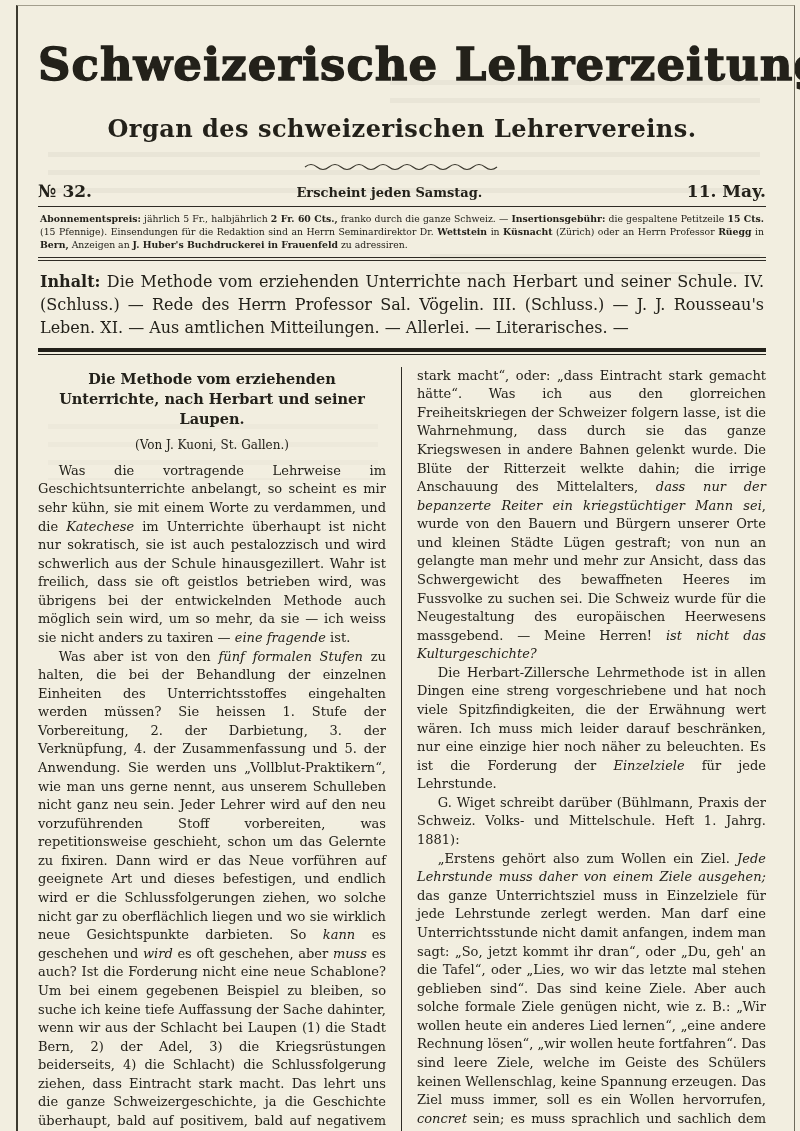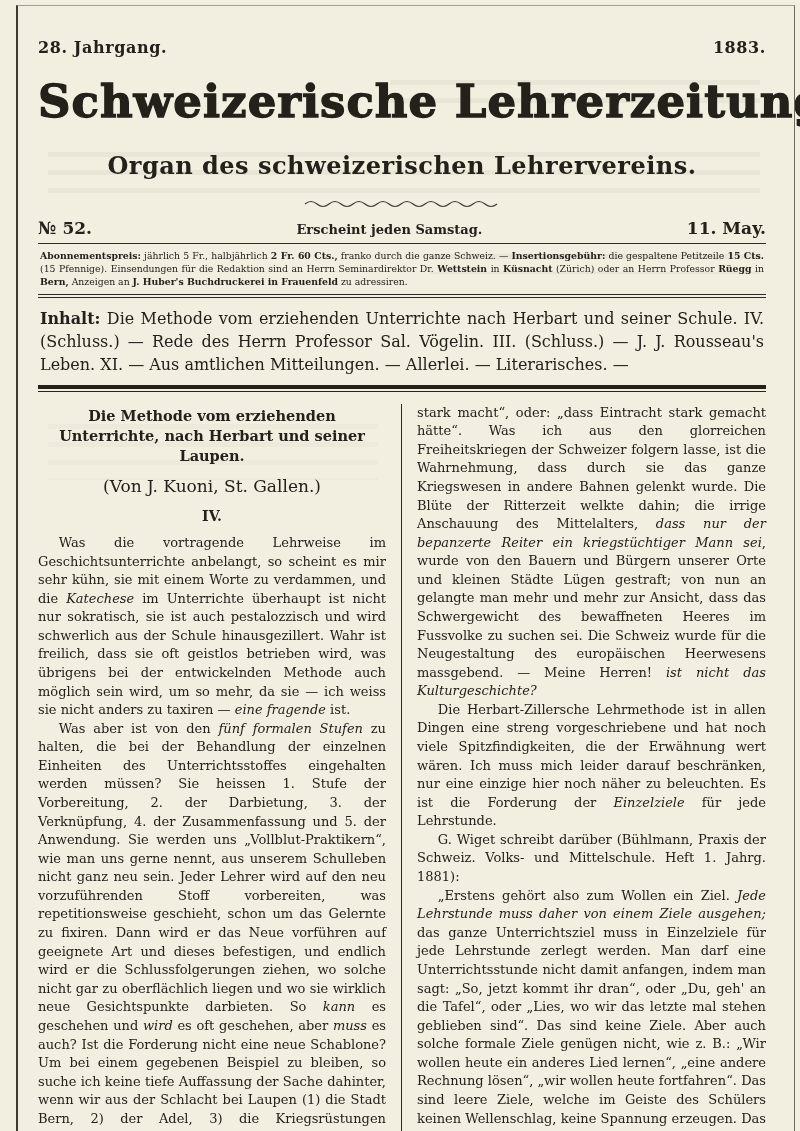--- a/index.html
+++ b/index.html
@@ -81,74 +81,69 @@
   .col {
     width:50%;
     font-size:13px; line-height:1.43; text-align:justify;
   }
   .col-left  { padding-right:15px; border-right:1px solid #2e2b24; }
   .col-right { padding-left:15px; }
   .article-title {
     text-align:center; font-size:14.5px; font-weight:bold;
     line-height:1.38; margin:2px 4px 8px;
   }
-  .article-byline { text-align:center; font-size:17px; margin-bottom:8px; }
+  .article-byline { text-align:center; font-size:12px; margin-bottom:8px; }
   .article-section { text-align:center; font-size:14px; font-weight:bold; margin-bottom:8px; }
   p.body-para { margin:0; }
   p.body-para.indent { text-indent:1.6em; }
   .it { font-style:italic; }
   .bd { font-weight:bold; }
 </style>
 </head>
 <body>
 
 <div class="page">
   <div class="page-frame"></div>
   <div class="bleed bleed-1"></div>
   <div class="bleed bleed-2"></div>
   <div class="bleed bleed-3"></div>
   <div class="bleed bleed-4"></div>
 
   <header>
-    <div class="top-row">
-      <span>28. Jahrgang.</span>
-      <span>1883.</span>
-    </div>
 
     <h1 class="masthead-title">Schweizerische Lehrerzeitung.</h1>
     <h2 class="masthead-subtitle">Organ des schweizerischen Lehrervereins.</h2>
 
     <div class="squiggle-wrap">
       <svg width="200" height="11" viewBox="0 0 200 11">
         <path d="M3 6 Q 9 1, 15 6 T 27 6 T 39 6 T 51 6 T 63 6 T 75 6 T 87 6 T 99 6 T 111 6 T 123 6 T 135 6 T 147 6 T 159 6 T 171 6 T 183 6 T 195 6" fill="none" stroke="#3a372d" stroke-width="1.1"></path>
       </svg>
     </div>
 
     <div class="issue-row">
-      <span class="issue-number">№ 52.</span>
+      <span class="issue-number">№ 32.</span>
       <span class="issue-schedule">Erscheint jeden Samstag.</span>
       <span class="issue-date">11. May.</span>
     </div>
 
     <hr class="thin-rule">
 
     <p class="fine-print"><span class="bd">Abonnementspreis:</span><span> jährlich 5 Fr., halbjährlich </span><span class="bd">2 Fr. 60 Cts.,</span><span> franko durch die ganze Schweiz. — </span><span class="bd">Insertionsgebühr:</span><span> die gespaltene Petitzeile </span><span class="bd">15 Cts.</span><span> (15 Pfennige). Einsendungen für die Redaktion sind an Herrn Seminardirektor Dr. </span><span class="bd">Wettstein</span><span> in </span><span class="bd">Küsnacht</span><span> (Zürich) oder an Herrn Professor </span><span class="bd">Rüegg</span><span> in </span><span class="bd">Bern,</span><span> Anzeigen an </span><span class="bd">J. Huber's Buchdruckerei in Frauenfeld</span><span> zu adressiren.</span></p>
 
     <div class="double-rule"></div>
 
     <p class="inhalt"><span class="bd">Inhalt:</span><span> Die Methode vom erziehenden Unterrichte nach Herbart und seiner Schule. IV. (Schluss.) — Rede des Herrn Professor Sal. Vögelin. III. (Schluss.) — J. J. Rousseau's Leben. XI. — Aus amtlichen Mitteilungen. — Allerlei. — Literarisches. —</span></p>
 
     <div class="thick-rule"></div>
   </header>
 
   <main class="columns">
     <section class="col col-left">
       <h3 class="article-title">Die Methode vom erziehenden Unterrichte, nach Herbart und seiner Laupen.</h3>
       <div class="article-byline">(Von J. Kuoni, St. Gallen.)</div>
-      <div class="article-section">IV.</div>
       <div>
           <p class="body-para indent"><span>Was die vortragende Lehrweise im Geschichtsunterrichte anbelangt, so scheint es mir sehr kühn, sie mit einem Worte zu verdammen, und die </span><span class="it">Katechese</span><span> im Unterrichte überhaupt ist nicht nur sokratisch, sie ist auch pestalozzisch und wird schwerlich aus der Schule hinausgezillert. Wahr ist freilich, dass sie oft geistlos betrieben wird, was übrigens bei der entwickelnden Methode auch möglich sein wird, um so mehr, da sie — ich weiss sie nicht anders zu taxiren — </span><span class="it">eine fragende</span><span> ist.</span></p>
           <p class="body-para indent"><span>Was aber ist von den </span><span class="it">fünf formalen Stufen</span><span> zu halten, die bei der Behandlung der einzelnen Einheiten des Unterrichtsstoffes eingehalten werden müssen? Sie heissen 1. Stufe der Vorbereitung, 2. der Darbietung, 3. der Verknüpfung, 4. der Zusammenfassung und 5. der Anwendung. Sie werden uns „Vollblut-Praktikern“, wie man uns gerne nennt, aus unserem Schulleben nicht ganz neu sein. Jeder Lehrer wird auf den neu vorzuführenden Stoff vorbereiten, was repetitionsweise geschieht, schon um das Gelernte zu fixiren. Dann wird er das Neue vorführen auf geeignete Art und dieses befestigen, und endlich wird er die Schlussfolgerungen ziehen, wo solche nicht gar zu oberflächlich liegen und wo sie wirklich neue Gesichtspunkte darbieten. So </span><span class="it">kann</span><span> es geschehen und </span><span class="it">wird</span><span> es oft geschehen, aber </span><span class="it">muss</span><span> es auch? Ist die Forderung nicht eine neue Schablone? Um bei einem gegebenen Beispiel zu bleiben, so suche ich keine tiefe Auffassung der Sache dahinter, wenn wir aus der Schlacht bei Laupen (1) die Stadt Bern, 2) der Adel, 3) die Kriegsrüstungen beiderseits, 4) die Schlacht) die Schlussfolgerung ziehen, dass Eintracht stark macht. Das lehrt uns die ganze Schweizergeschichte, ja die Geschichte überhaupt, bald auf positivem, bald auf negativem Wege. Der Schüler darf also getrost am Ende der Stunde sein Sätzlein hersagen: „Wir sehen daraus, dass Eintracht</span></p>
         </div>
     </section>
     <section class="col col-right">
       <div>
           <p class="body-para"><span>stark macht“, oder: „dass Eintracht stark gemacht hätte“. Was ich aus den glorreichen Freiheitskriegen der Schweizer folgern lasse, ist die Wahrnehmung, dass durch sie das ganze Kriegswesen in andere Bahnen gelenkt wurde. Die Blüte der Ritterzeit welkte dahin; die irrige Anschauung des Mittelalters, </span><span class="it">dass nur der bepanzerte Reiter ein kriegstüchtiger Mann sei</span><span>, wurde von den Bauern und Bürgern unserer Orte und kleinen Städte Lügen gestraft; von nun an gelangte man mehr und mehr zur Ansicht, dass das Schwergewicht des bewaffneten Heeres im Fussvolke zu suchen sei. Die Schweiz wurde für die Neugestaltung des europäischen Heerwesens massgebend. — Meine Herren! </span><span class="it">ist nicht das Kulturgeschichte?</span></p>
           <p class="body-para indent"><span>Die Herbart-Zillersche Lehrmethode ist in allen Dingen eine streng vorgeschriebene und hat noch viele Spitzfindigkeiten, die der Erwähnung wert wären. Ich muss mich leider darauf beschränken, nur eine einzige hier noch näher zu beleuchten. Es ist die Forderung der </span><span class="it">Einzelziele</span><span> für jede Lehrstunde.</span></p>
           <p class="body-para indent"><span>G. Wiget schreibt darüber (Bühlmann, Praxis der Schweiz. Volks- und Mittelschule. Heft 1. Jahrg. 1881):</span></p>

